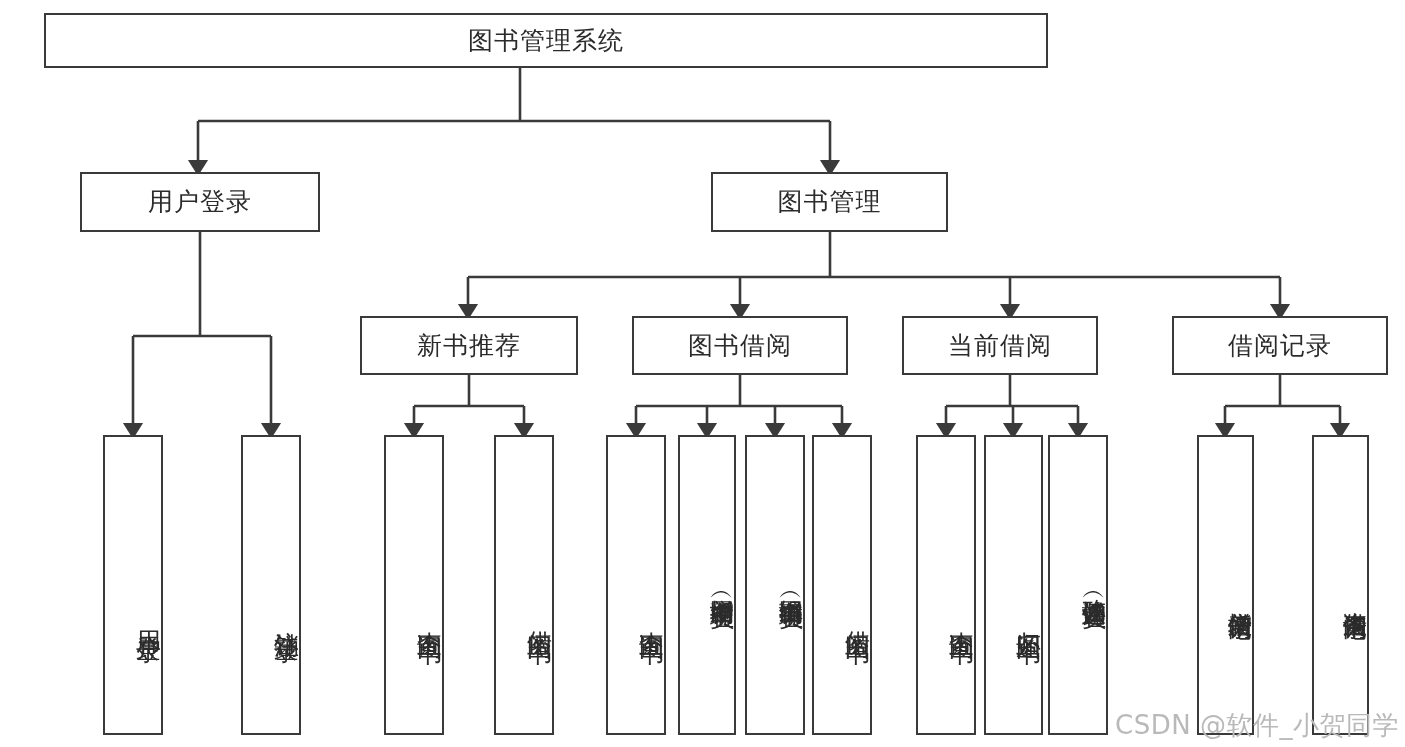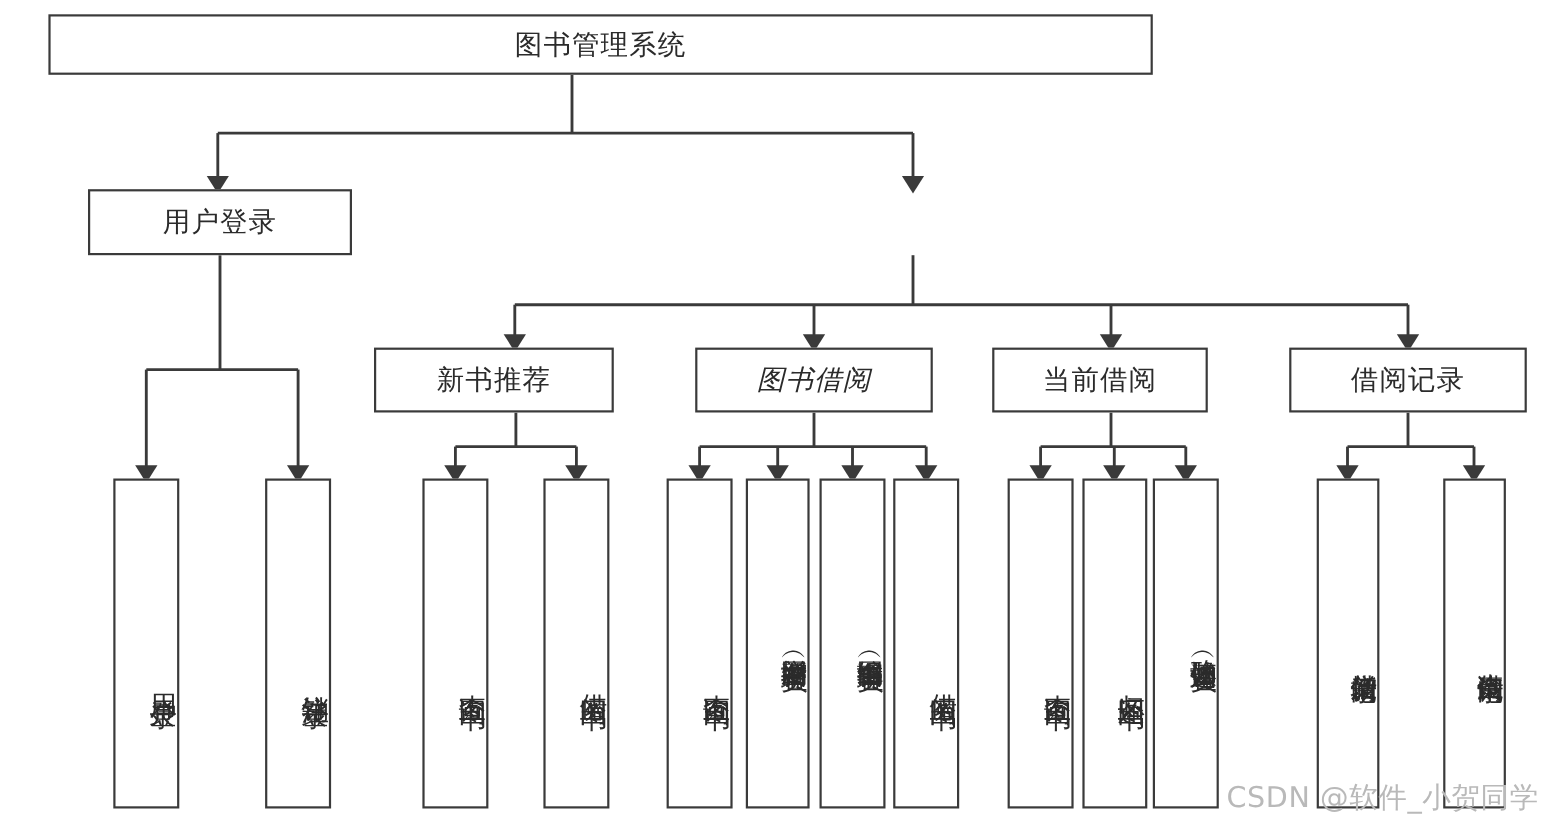--- a/index.html
+++ b/index.html
@@ -122,25 +122,28 @@
     </g>
   </svg>
 
   <div class="node node-h" style="left:18px; top:13px; width:1004px; height:55px;margin-left:26px;">
     <span>图书管理系统</span>
   </div>
 
   <div class="node node-h" style="left:80px; top:172px; width:240px; height:60px;">
     <span>用户登录</span>
   </div>
+  <div class="node node-h" style="left:711px; top:172px; width:237px; height:60px;">
+    <span>图书管理</span>
+  </div>
 
-  <div class="node node-h" style="left:340px; top:316px; width:218px; height:59px;">
+  <div class="node node-h" style="left:360px; top:316px; width:218px; height:59px;">
     <span>新书推荐</span>
   </div>
-  <div class="node node-h" style="left:632px; top:316px; width:216px; height:59px;font-style:italic;">
+  <div class="node node-h" style="left:632px; top:316px; width:216px; height:59px;">
     <span>图书借阅</span>
   </div>
   <div class="node node-h" style="left:902px; top:316px; width:196px; height:59px;">
     <span>当前借阅</span>
   </div>
   <div class="node node-h" style="left:1172px; top:316px; width:216px; height:59px;">
     <span>借阅记录</span>
   </div>
 
   <div class="node node-v" style="left:103px; top:435px; width:60px; height:300px; padding-top:70px;">

